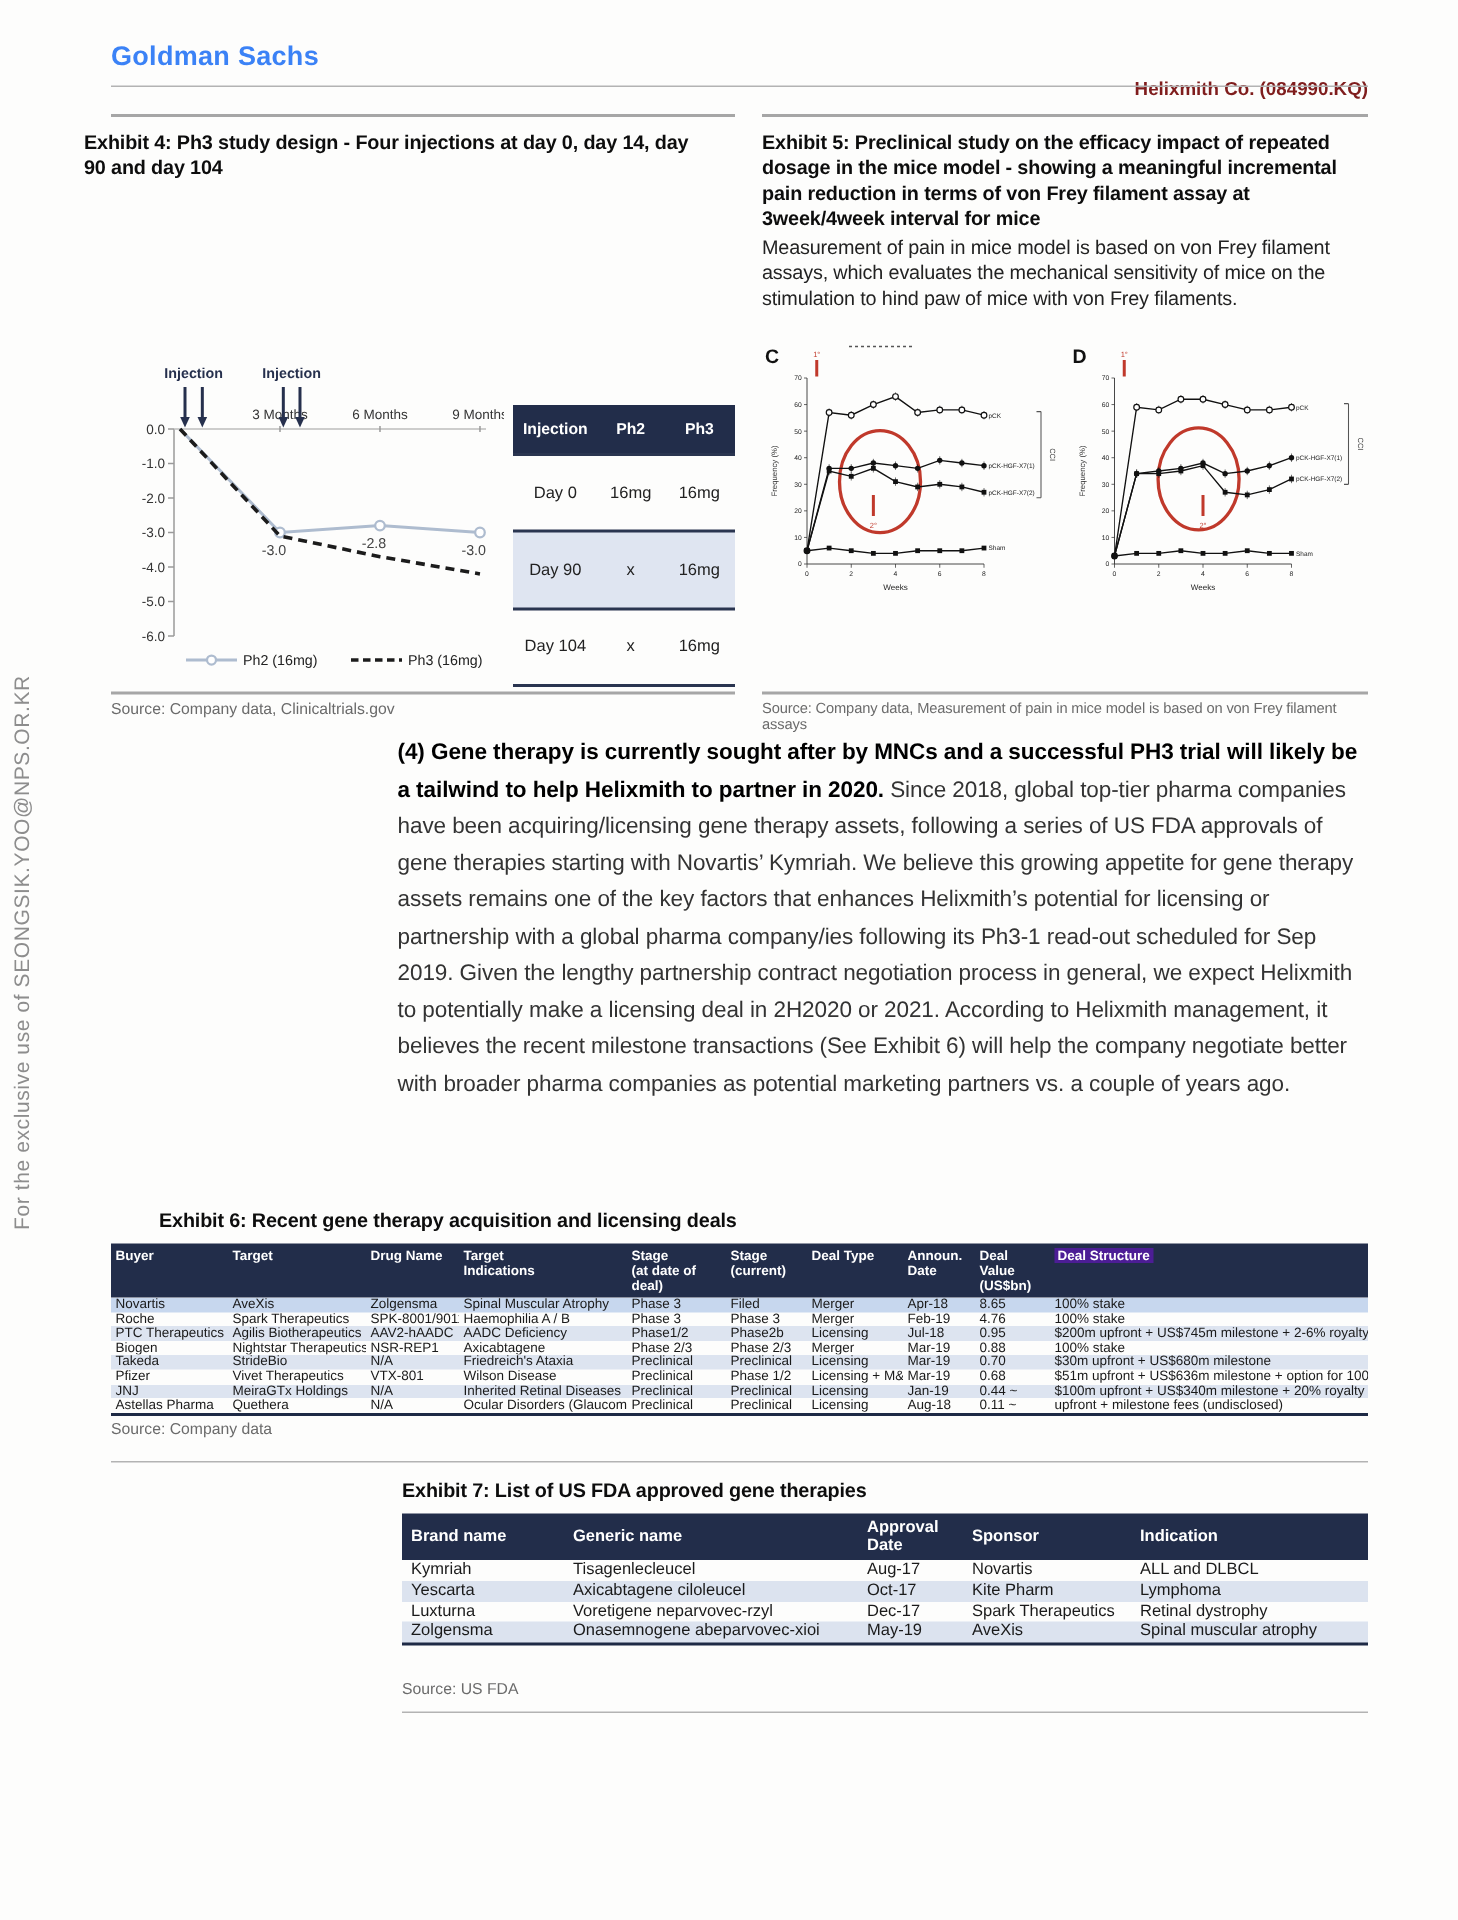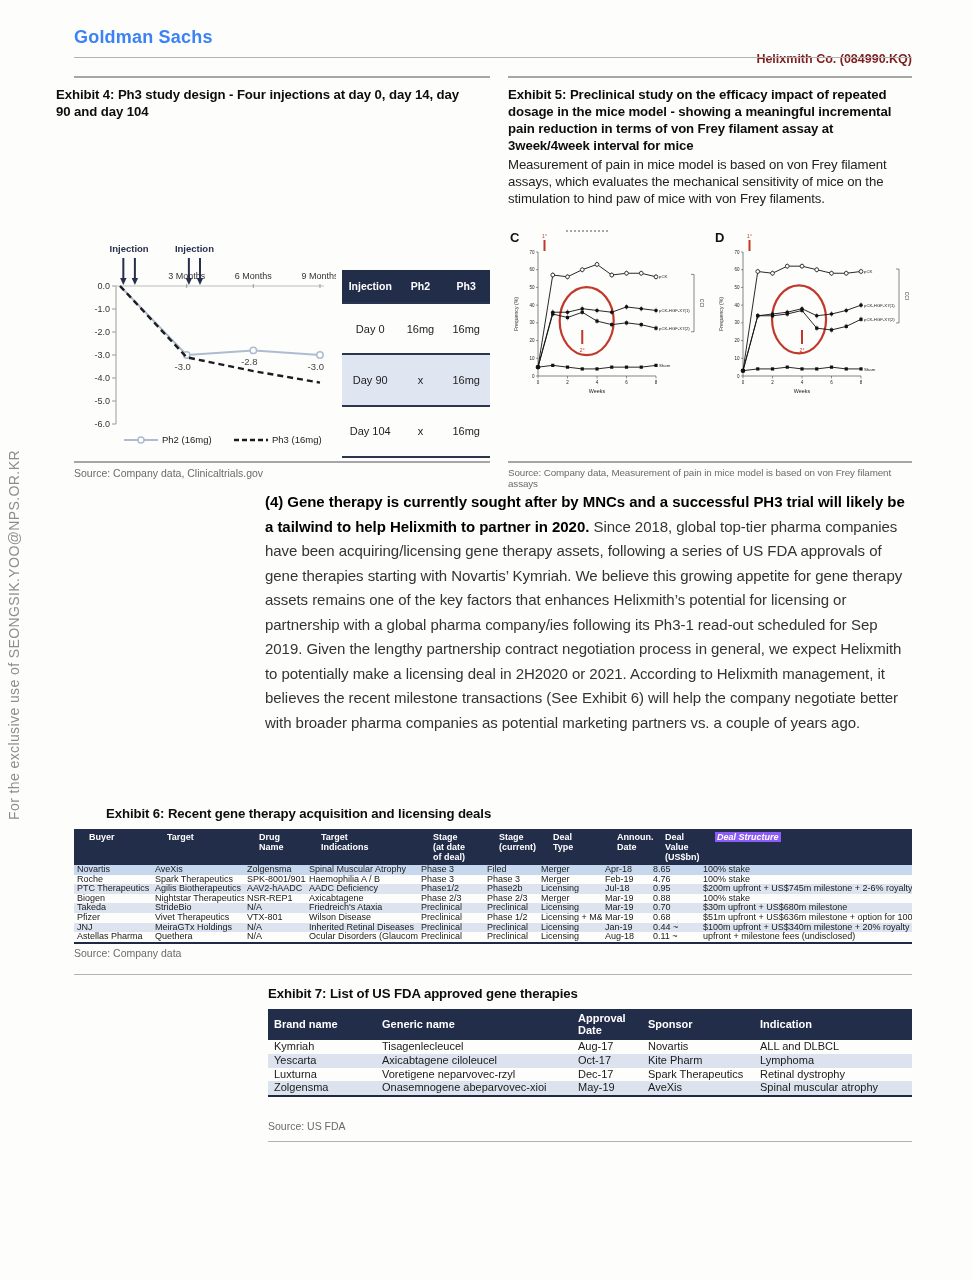--- a/index.html
+++ b/index.html
@@ -23,26 +23,26 @@
   #dose-table{margin-left:6px;margin-top:46px;width:148px;border-collapse:collapse;flex:none;}
   #dose-table th{background:#222d4a;color:#fff;font-size:10.5px;font-weight:bold;height:30px;text-align:center;}
   #dose-table td{font-size:11px;color:#222;height:34px;text-align:center;border-bottom:2px solid #2a3550;}
   #dose-table thead tr{border-bottom:2px solid #2a3550;}
   #dose-table tbody tr:nth-child(even){background:#dfe5f1;}
   
   #panels{left:508px;top:226px;width:404px;height:188px;display:flex;gap:6px;}
   
   #ex6-table{left:74px;top:829px;width:838px;border-collapse:collapse;table-layout:fixed;}
   #ex6-table th{background:#222d4a;color:#fff;font-size:9px;font-weight:bold;text-align:left;
-        padding:3px 15px;line-height:10px;white-space:pre-line;vertical-align:top;}
+        padding:3px 3px;line-height:10px;white-space:pre-line;vertical-align:top;}
   #ex6-table td{font-size:9px;color:#1a1a1a;line-height:9.6px;padding:0 3px;white-space:nowrap;overflow:hidden;}
   #ex6-table tbody tr:nth-child(odd){background:#dde4f0;}
   #ex6-table tbody tr:first-child{background:#c7d7ee;}
   #ex6-table{border-bottom:2px solid #1e2a45;}
-  .hl{background:#8b5cf6;padding:0 2px;font-style:italic;}
+  .hl{background:#4c1d95;padding:0 2px;}
   
   #ex7-table{left:268px;top:1009px;width:644px;border-collapse:collapse;table-layout:fixed;border-bottom:2px solid #1e2a45;}
   #ex7-table th{background:#222d4a;color:#fff;font-size:11px;font-weight:bold;text-align:left;
         padding:4px 6px;line-height:11.5px;white-space:pre-line;vertical-align:middle;}
   #ex7-table td{font-size:11px;color:#1a1a1a;line-height:13.8px;padding:0 6px;white-space:nowrap;}
   #ex7-table tbody tr:nth-child(even){background:#dce3ef;}
   .footer{font-size:12.5px;color:#1f4a72;font-weight:bold;margin-top:48px;}
 </style>
 </head>
 <body>

